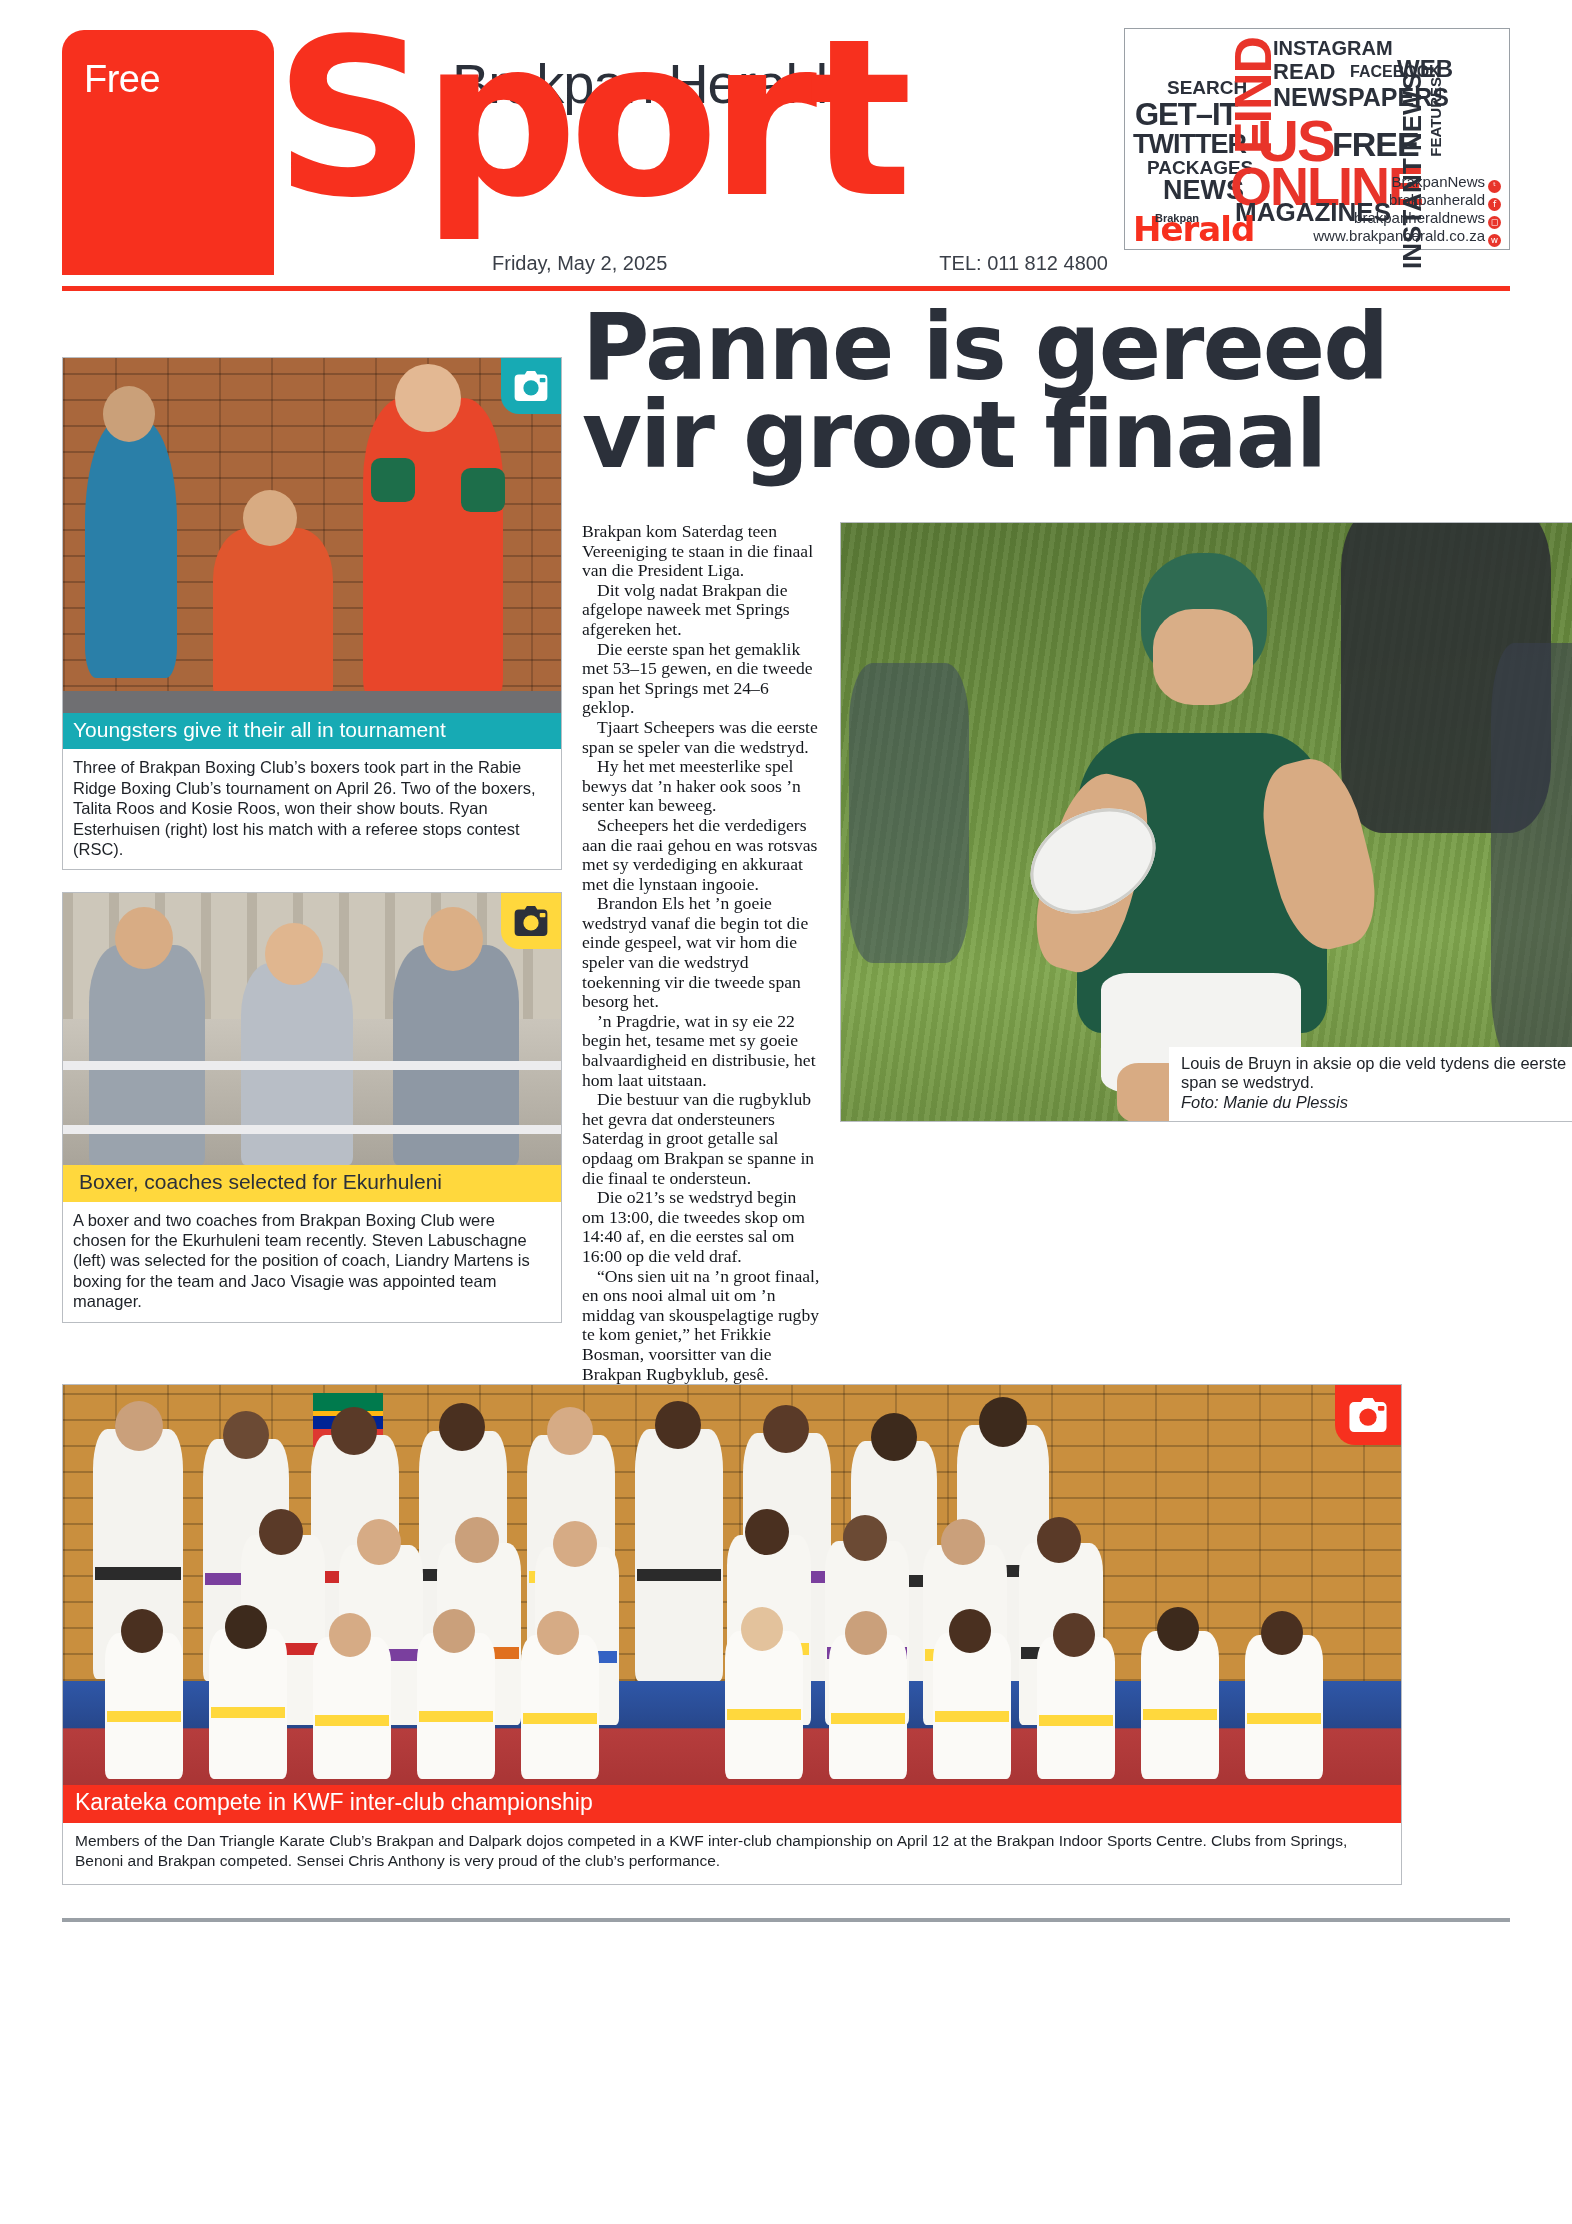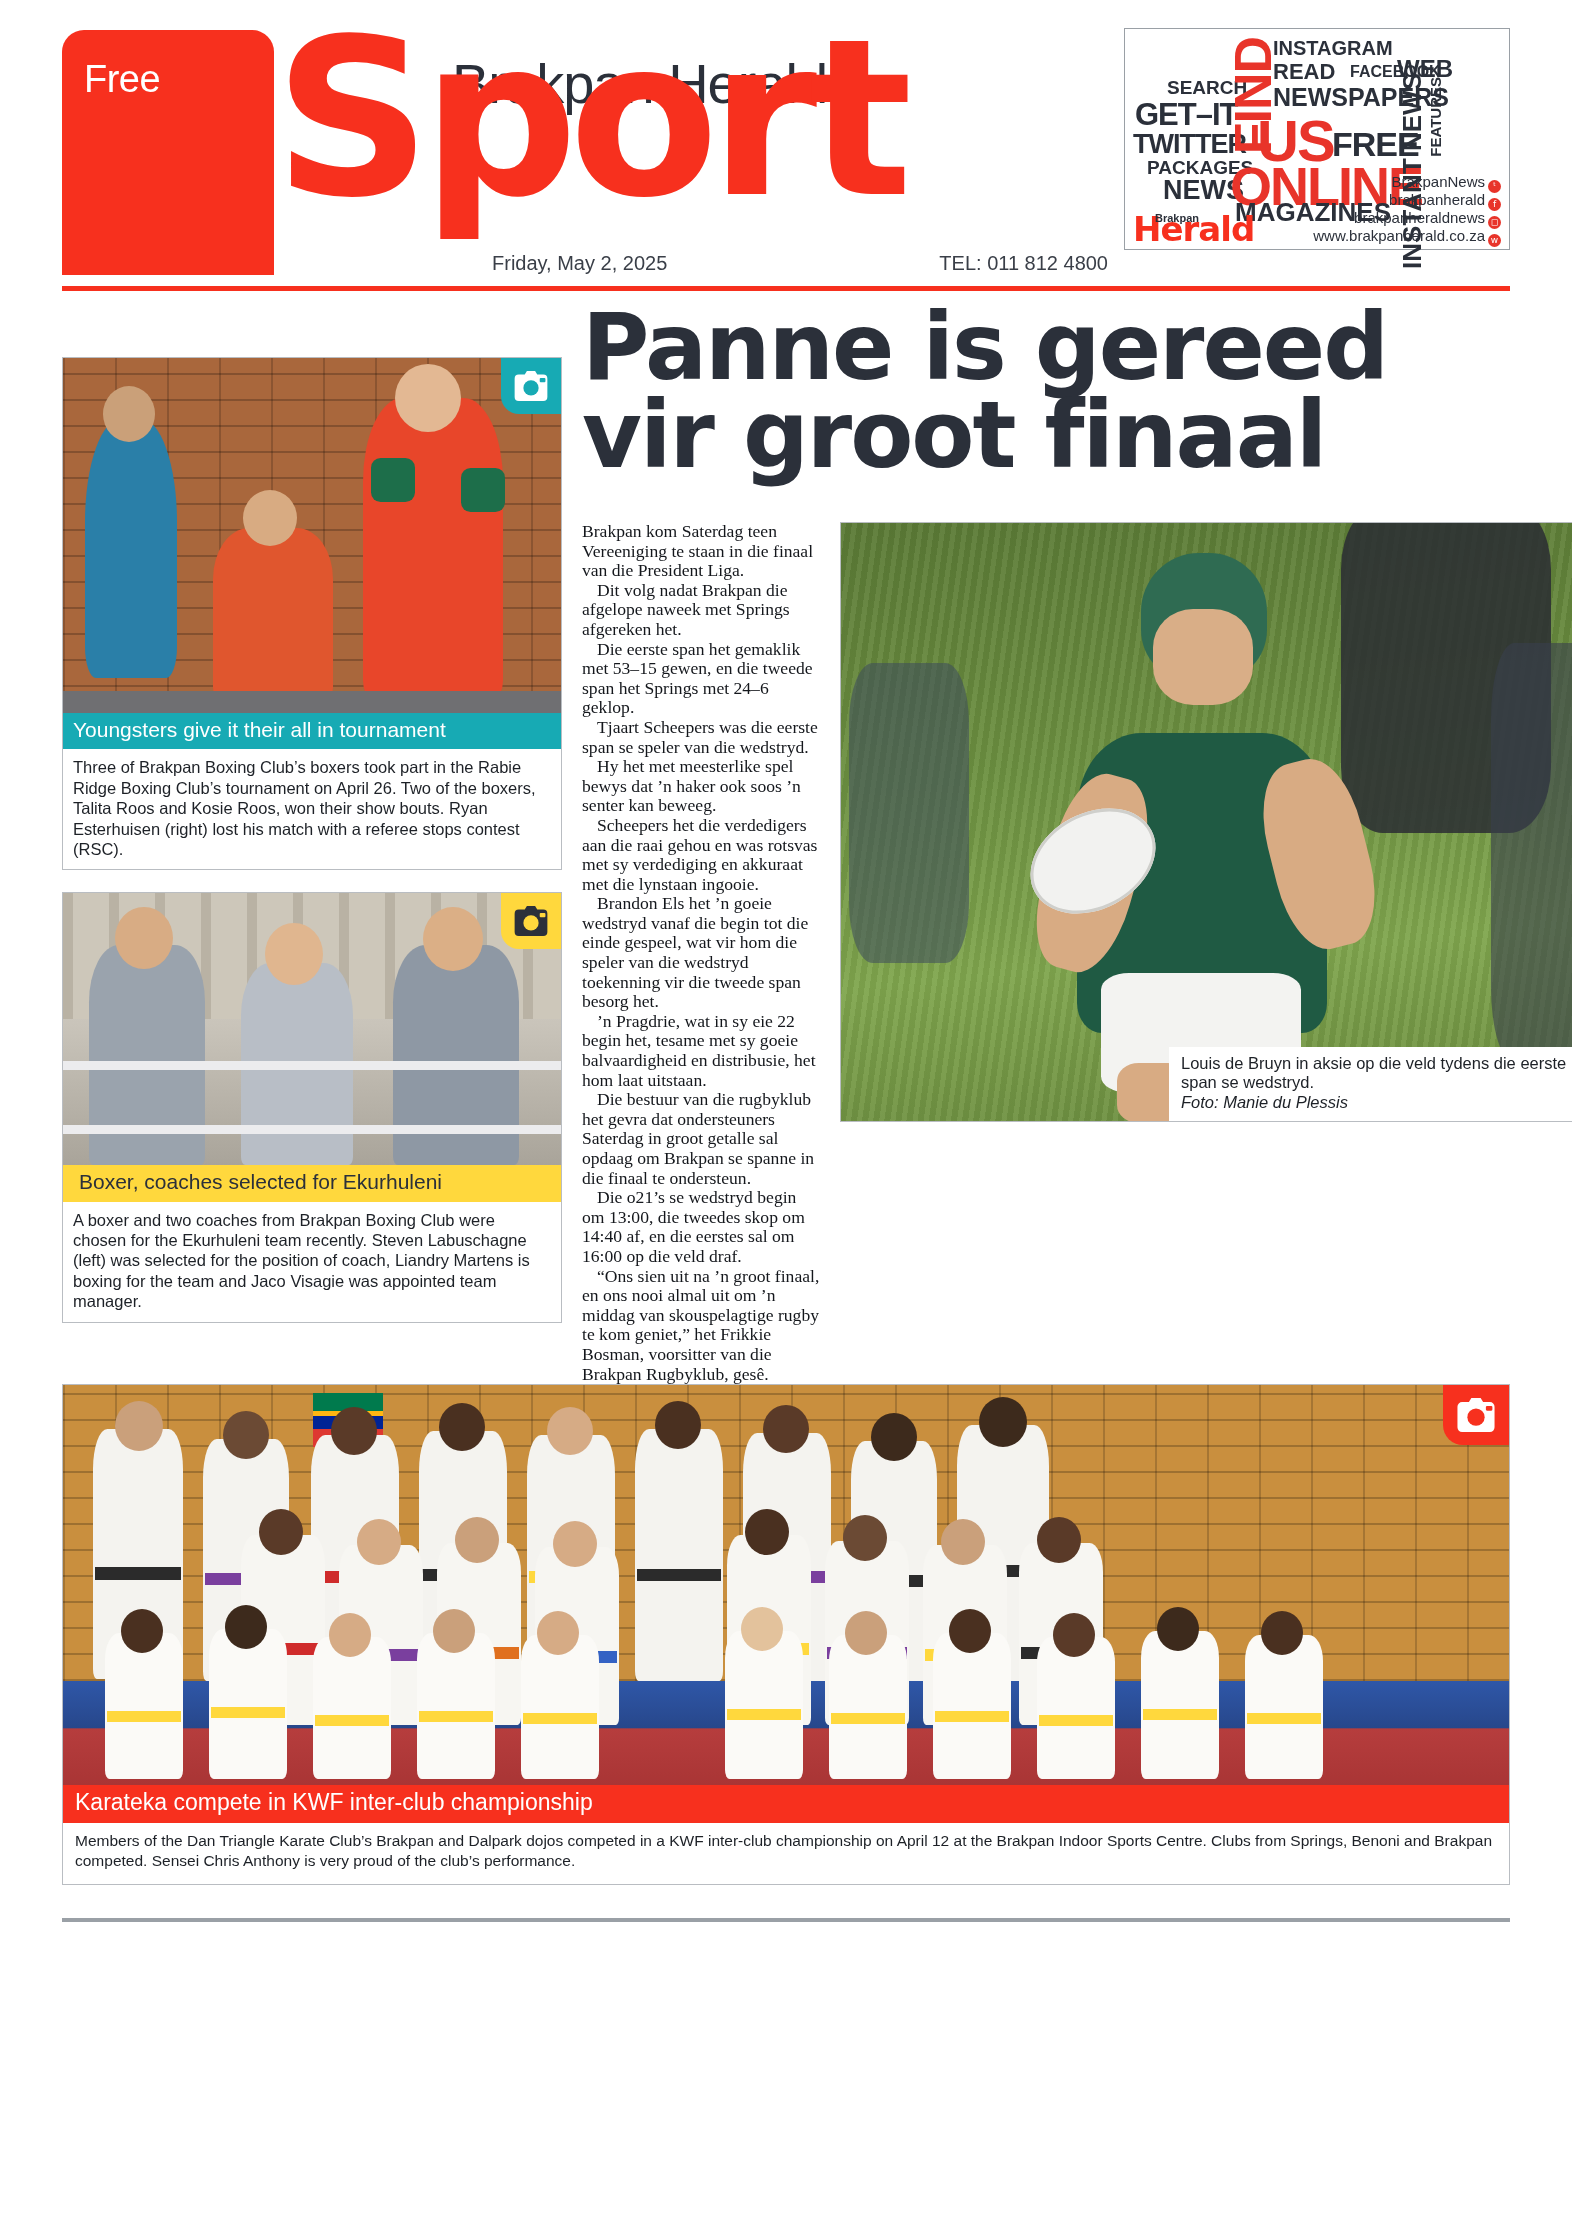--- a/index.html
+++ b/index.html
@@ -121,21 +121,21 @@
     border:1px solid #b9bdc2;box-sizing:border-box;overflow:hidden;}
   .rugby-cap{
     position:absolute;right:0;bottom:0;width:432px;background:#fff;
     padding:7px 10px 8px 12px;box-sizing:border-box;
     font-size:16.5px;line-height:1.2;color:#1d2127;
     font-family:"Liberation Sans",sans-serif;
   }
   .rugby-cap .credit{font-style:italic;}
 
   
-  .karate{position:absolute;left:0;top:1072px;width:1448px;
+  .karate{position:absolute;left:0;top:1072px;width:1340px;
     border:1px solid #b9bdc2;box-sizing:border-box;background:#fff;}
   .karate-photo{position:relative;width:100%;height:400px;overflow:hidden;}
   .karate-bar{background:#f7301e;color:#fff;padding:5px 12px 8px 12px;
      font-size:23px;line-height:1.1;font-family:"Liberation Sans",sans-serif;}
   .karate-body{padding:8px 12px 12px 12px;font-size:15.5px;line-height:1.3;color:#1d2127;
      font-family:"Liberation Sans",sans-serif;}
   .karate-rule{height:4px;background:#9aa0a6;margin:4px 0 0 0;}
 
   
   .brickwall{position:absolute;inset:0;

